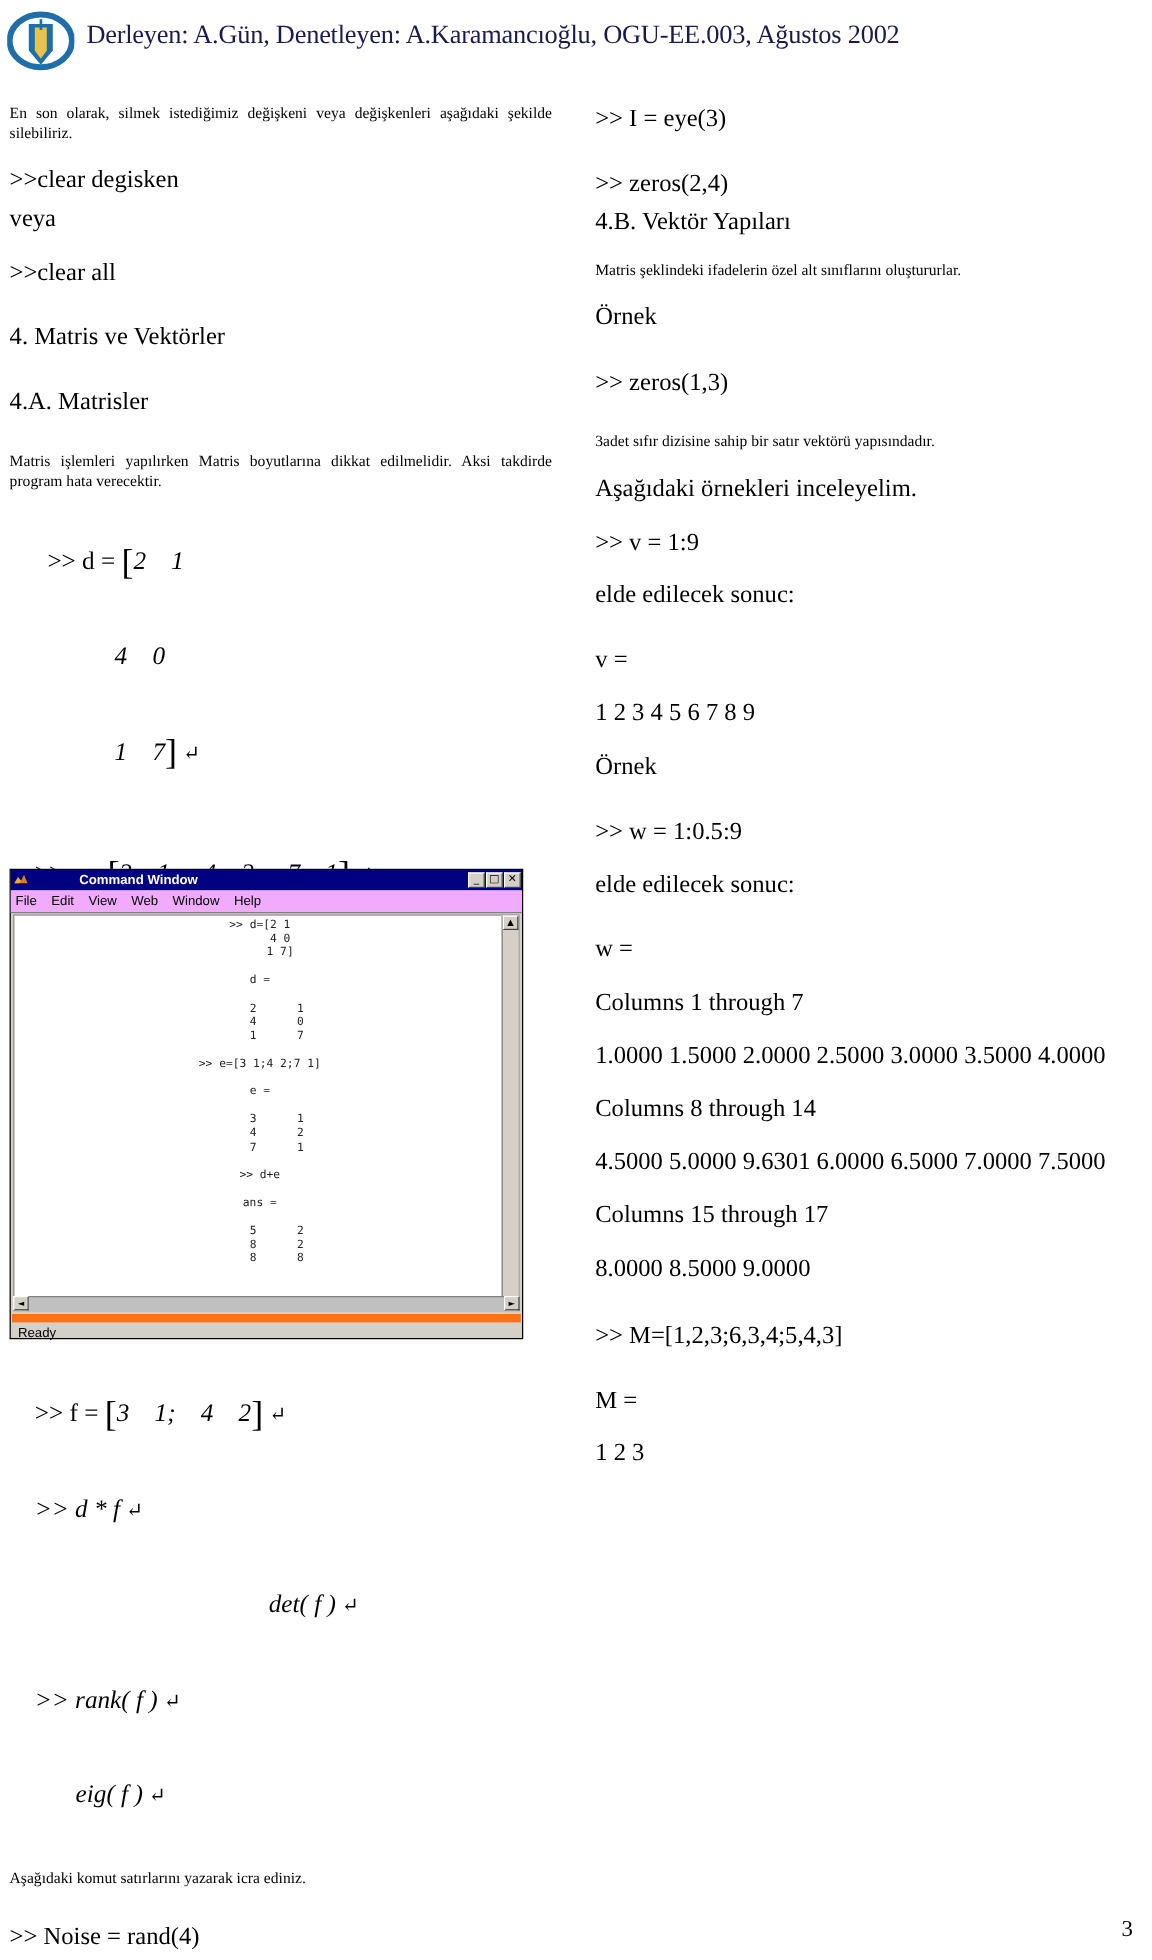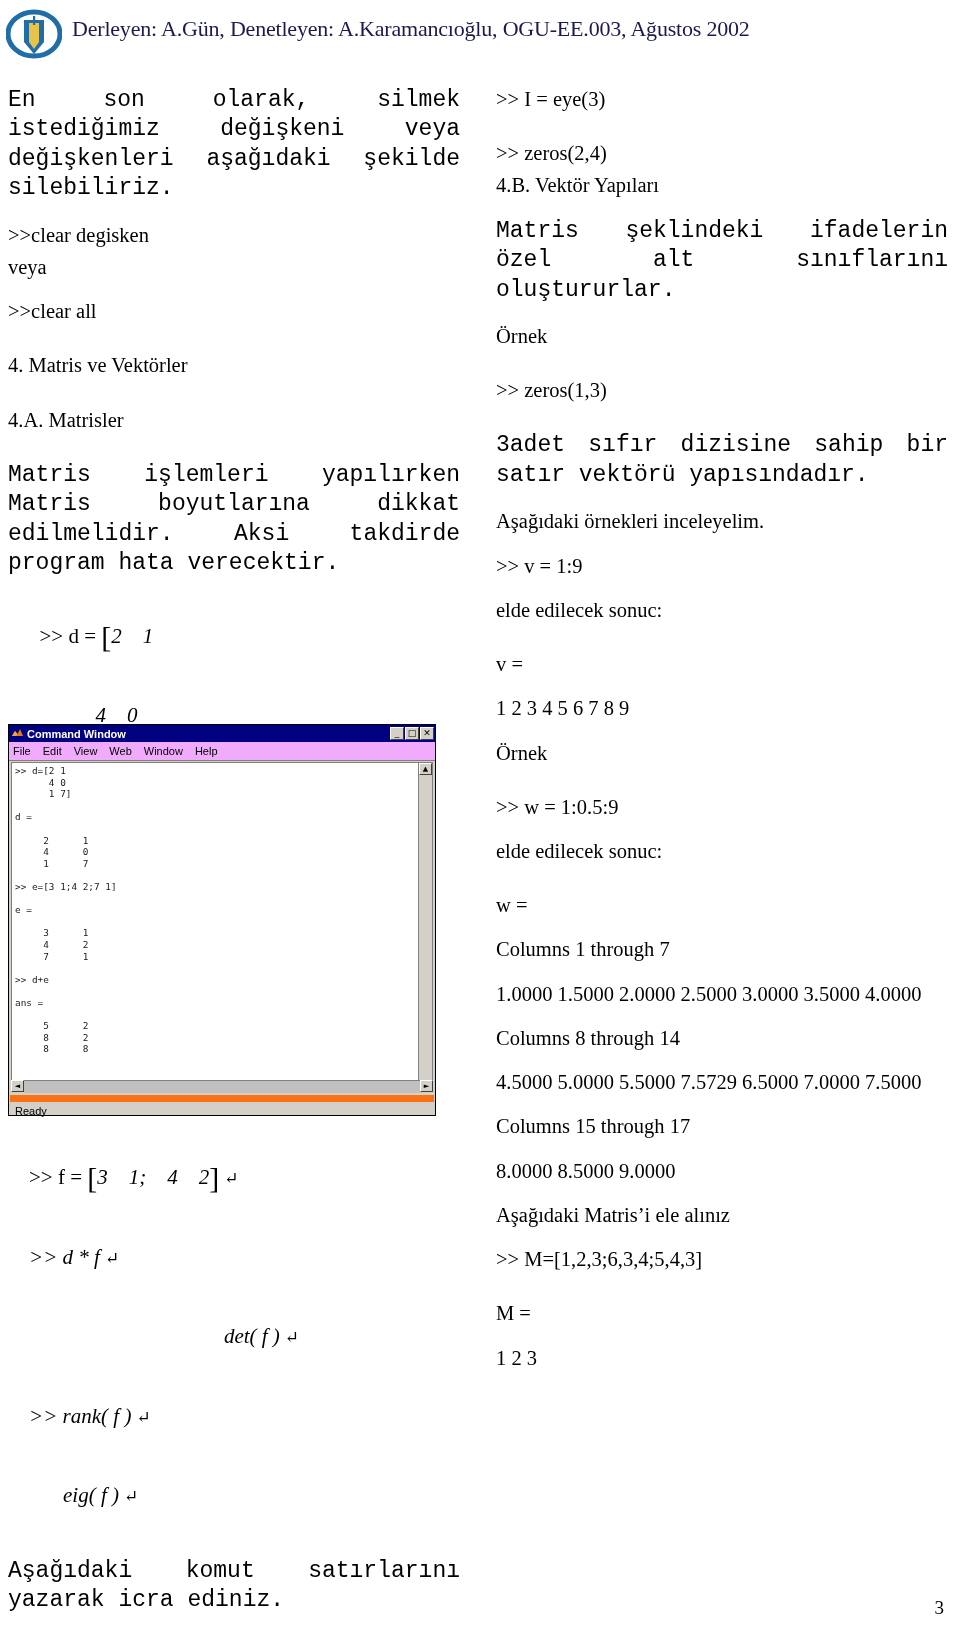--- a/index.html
+++ b/index.html
@@ -45,24 +45,23 @@
     width: 452px;
   }
   #col-right {
     position: absolute;
     left: 496px; top: 86px;
     width: 452px;
   }
 
   p.jt {
     margin: 0 0 6px 0;
-    font-size: 23px;
+    font-size: 13px;
     line-height: 1.28;
     text-align: justify;
-    font-family: Liberation Mono, monospace;
   }
   p.ln {
     margin: 0 0 6px 0;
     font-size: 20.5px;
     line-height: 1.28;
     text-align: left;
   }
   .gap-s { height: 12px; }
   .gap-m { height: 22px; }
 
@@ -115,20 +114,21 @@
     flex: 0 0 auto;
   }
   #mw-title {
     color: #ffffff;
     font-family: "Liberation Sans", sans-serif;
     font-size: 11px;
     font-weight: bold;
     flex: 1 1 auto;
     white-space: nowrap;
     overflow: hidden;
+    margin-left: 39px;
   }
   .mw-btn {
     width: 14px; height: 13px;
     background: #d4d0c8;
     border-top: 1px solid #ffffff;
     border-left: 1px solid #ffffff;
     border-right: 1px solid #404040;
     border-bottom: 1px solid #404040;
     margin-left: 1px;
     box-sizing: border-box;
@@ -167,20 +167,21 @@
   }
   #mw-text {
     flex: 1 1 auto;
     white-space: pre;
     font-family: "DejaVu Sans Mono", "Liberation Mono", monospace;
     font-size: 9.4px;
     line-height: 11.6px;
     color: #202020;
     padding: 2px 0 0 3px;
     overflow: hidden;
+    text-align: center;
   }
   #mw-vscroll {
     width: 13px;
     flex: 0 0 auto;
     background: #d4d0c8;
     border-left: 1px solid #808080;
     display: flex;
     flex-direction: column;
     justify-content: space-between;
   }
@@ -432,30 +433,29 @@
 
   <p class="ln">Columns 1 through 7</p>
   <div class="gap-s"></div>
 
   <p class="ln">1.0000  1.5000  2.0000  2.5000  3.0000  3.5000 4.0000</p>
   <div class="gap-s"></div>
 
   <p class="ln">Columns 8 through 14</p>
   <div class="gap-s"></div>
 
-  <p class="ln">4.5000  5.0000  5.5000  7.5729  6.5000  7.0000 7.5000</p>
+  <p class="ln">4.5000  5.0000  9.6301  6.0000  6.5000  7.0000 7.5000</p>
   <div class="gap-s"></div>
 
   <p class="ln">Columns 15 through 17</p>
   <div class="gap-s"></div>
 
   <p class="ln">8.0000 8.5000 9.0000</p>
   <div class="gap-s"></div>
 
-  <p class="ln">Aşağıdaki Matris’i ele alınız</p>
   <div class="gap-s"></div>
 
   <p class="ln">&gt;&gt; M=[1,2,3;6,3,4;5,4,3]</p>
   <div class="gap-m"></div>
 
   <p class="ln">M =</p>
   <div class="gap-s"></div>
 
   <p class="ln">1 2 3</p>
 </div>

